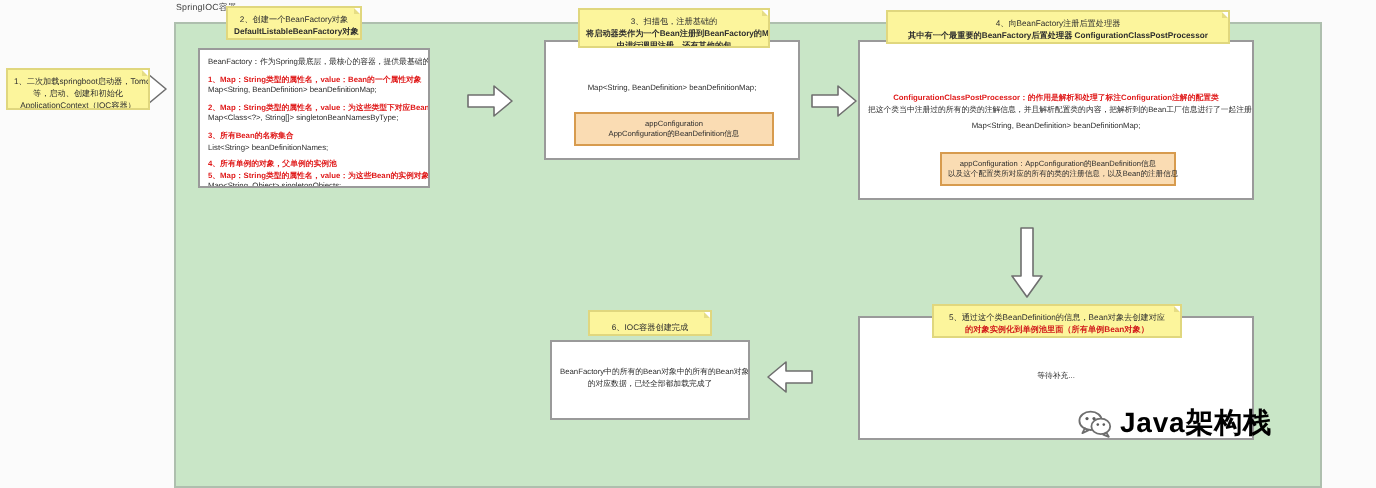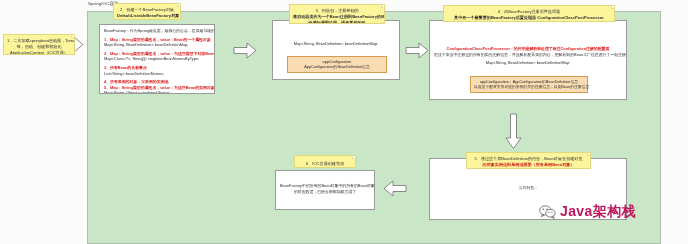--- a/index.html
+++ b/index.html
@@ -95,21 +95,21 @@
   
   .wm{
     position:absolute;
     display:flex;align-items:center;gap:4px;
     z-index:9;
   }
   .wm-logo{
     width:17px;height:14px;position:relative;
   }
   .wm-text{
-    font-size:14px;font-weight:bold;color:#be185d;
+    font-size:14px;font-weight:bold;color:#000000;
     letter-spacing:.4px;white-space:nowrap;
     font-family:"Liberation Sans","DejaVu Sans",sans-serif;
   }
 </style>
 </head>
 <body>
 
 <div id="canvas">
 
   <div class="panel-title">SpringIOC容器</div>

